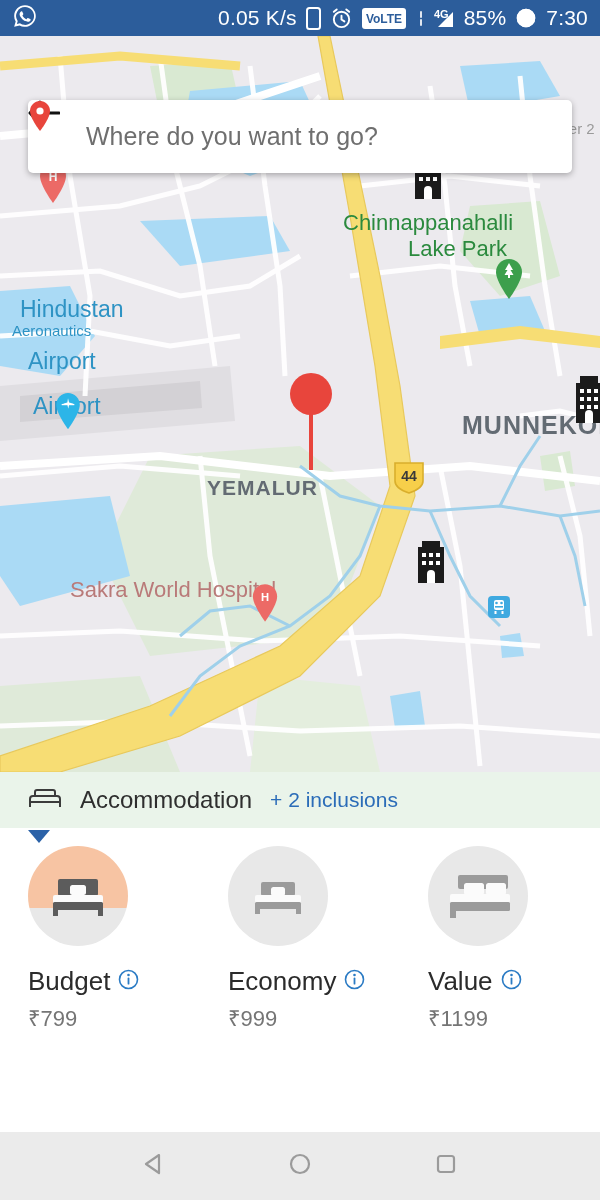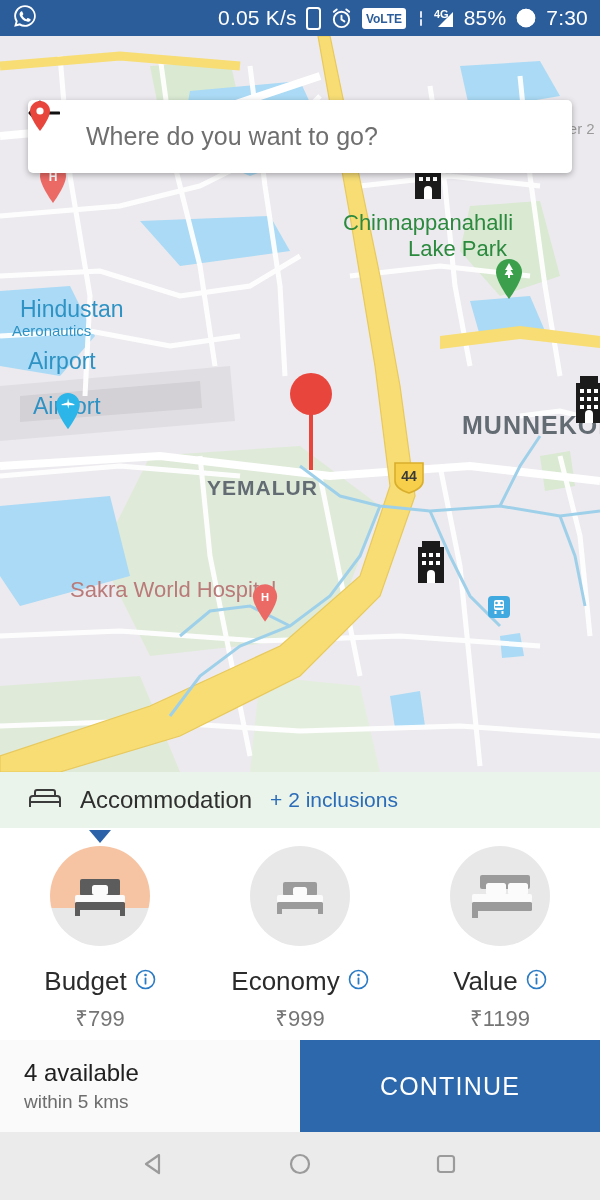--- a/index.html
+++ b/index.html
@@ -59,21 +59,21 @@
   }
   .inc-text { font-size: 24px; color: #2e2e2e; }
   .inc-link { font-size: 21px; color: #2b6cb8; }
 
   
   .options {
     position: absolute; top: 828px; left: 0; width: 600px; height: 212px;
     background: #ffffff;
     display: flex;
   }
-  .opt { flex: 1; display: flex; flex-direction: column; align-items: center; position: relative; padding-top: 18px; }
+  .opt { flex: 1; display: flex; flex-direction: column; position: relative; padding-top: 18px; padding-left: 28px; }
   .caret {
     width: 0; height: 0; position: absolute; top: 2px;
     border-left: 11px solid transparent; border-right: 11px solid transparent;
     border-top: 13px solid #2b62a8;
   }
   .circ { width: 100px; height: 100px; border-radius: 50%; position: relative; overflow: hidden;
           display: flex; align-items: center; justify-content: center; }
   .circ .half-top { position:absolute; top:0; left:0; width:100%; height:62%; }
   .circ .half-bot { position:absolute; bottom:0; left:0; width:100%; height:38%; background:#e8e8e8; }
   .circ svg { position: relative; z-index: 2; }
@@ -437,27 +437,20 @@
               <circle cx="10.5" cy="10.5" r="9" fill="none" stroke="#2b7bc4" stroke-width="1.6"></circle>
               <circle cx="10.5" cy="6" r="1.3" fill="#2b7bc4"></circle>
               <rect x="9.6" y="8.6" width="1.8" height="7" rx=".9" fill="#2b7bc4"></rect>
             </svg>
         </span>
       </div>
       <div class="opt-price">₹1199</div>
     </div>
   </div>
 
-  <div class="footer">
-    <div class="avail">
-      <span class="avail-main">4 available</span>
-      <span class="avail-sub">within 5 kms</span>
-    </div>
-    <button class="continue">CONTINUE</button>
-  </div>
 
   <div class="navbar">
     <span>
       <svg width="26" height="26" viewBox="0 0 26 26">
           <path d="M18 4 L5 13 L18 22 Z" fill="none" stroke="#9b9b9b" stroke-width="2.2" stroke-linejoin="round"></path>
         </svg>
     </span>
     <span>
       <svg width="26" height="26" viewBox="0 0 26 26">
           <circle cx="13" cy="13" r="9" fill="none" stroke="#9b9b9b" stroke-width="2.2"></circle>

